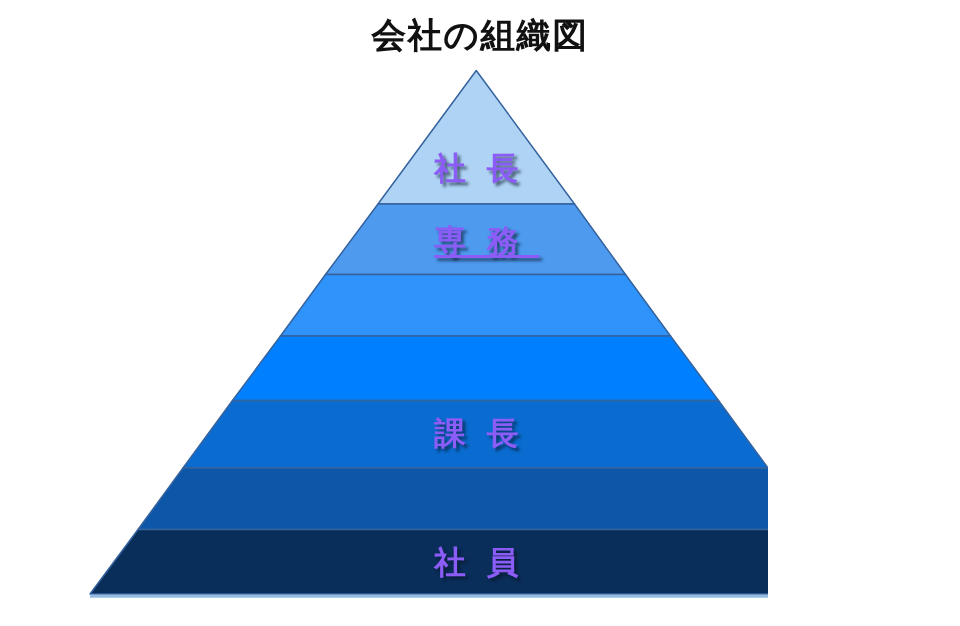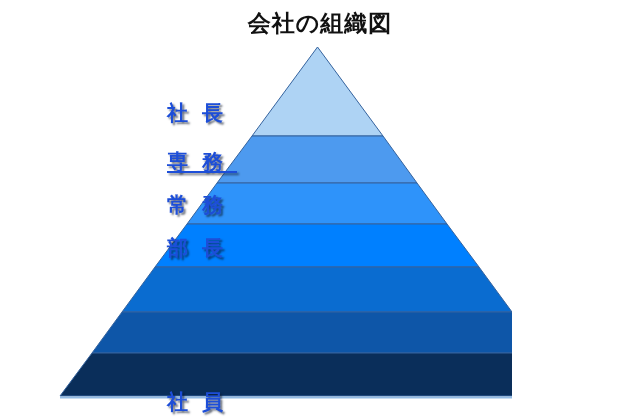--- a/index.html
+++ b/index.html
@@ -29,36 +29,36 @@
   }
   .pyramid-svg polygon {
     stroke: #35639E;
     stroke-width: 1;
     stroke-linejoin: round;
   }
   .level-label {
     position: absolute;
     left: 167px;
     width: 315px;
-    text-align: left;
-    color: #1d4ed8;
+    text-align: center;
+    color: #8b5cf6;
     font-weight: bold;
     font-size: 21px;
     line-height: 22px;
     letter-spacing: 14px;
     text-shadow: 2px 2px 2px rgba(10, 20, 40, 0.60);
     white-space: nowrap;
   }
   .lbl-0 { top: 102px; }
   .lbl-1 { top: 151px; text-decoration: underline; }
   .lbl-2 { top: 194px; }
   .lbl-3 { top: 237px; }
   .lbl-4 { top: 279px; }
   .lbl-5 { top: 322px; }
-  .lbl-6 { top: 365px; margin-top: 26px; }
+  .lbl-6 { top: 365px; }
 </style>
 </head>
 <body>
 
 <div class="stage">
 
   <div class="diagram-title">会社の組織図</div>
 
   <svg class="pyramid-svg" width="640" height="417" viewBox="0 0 640 417">
     <polygon points="317.5,47 383,136 252,136" fill="#AED3F4"></polygon>
@@ -66,17 +66,16 @@
     <polygon points="217,183 417,183 447,224 187,224" fill="#2E93FA"></polygon>
     <polygon points="187,224 447,224 479,267 155,267" fill="#0080FF"></polygon>
     <polygon points="155,267 479,267 512,312 122,312" fill="#0A6CD0"></polygon>
     <polygon points="122,312 512,312 542,353 92,353" fill="#0E56A8"></polygon>
     <polygon points="92,353 542,353 573,396 60,396" fill="#0A2E5A"></polygon>
     <line x1="60" y1="397.5" x2="573" y2="397.5" stroke="#93BBE4" stroke-width="2"></line>
   </svg>
 
   <div class="level-label lbl-0">社長</div>
   <div class="level-label lbl-1">専務</div>
-  <div class="level-label lbl-2">常務</div>
-  <div class="level-label lbl-3">部長</div>
+  <div class="level-label lbl-4">課長</div>
   <div class="level-label lbl-6">社員</div>
 
 </div>
 
 </body></html>

